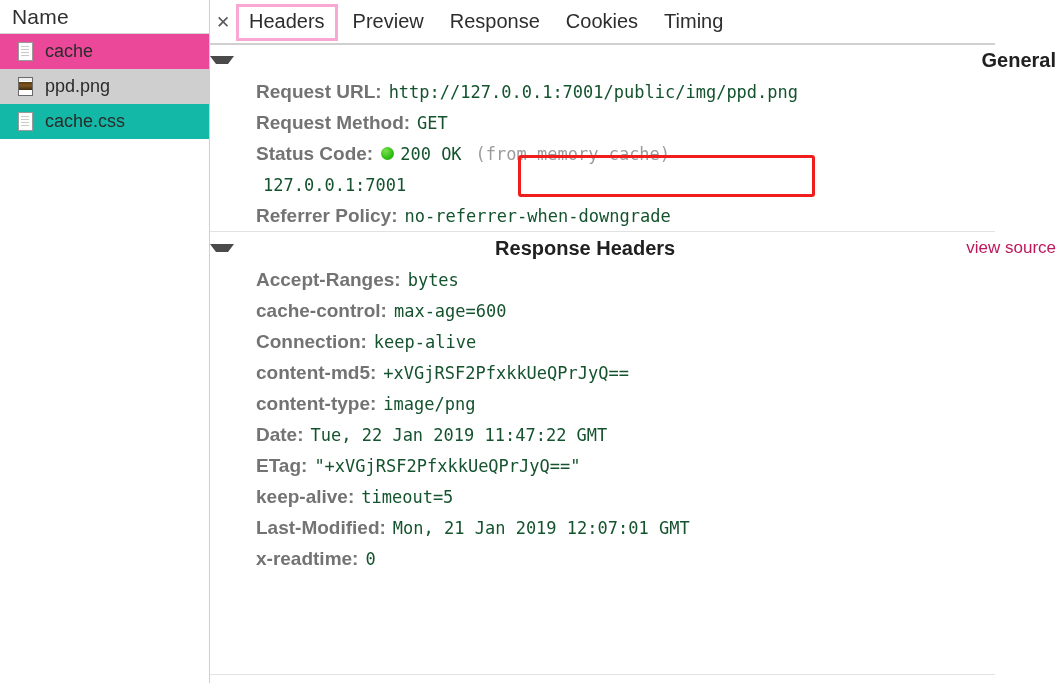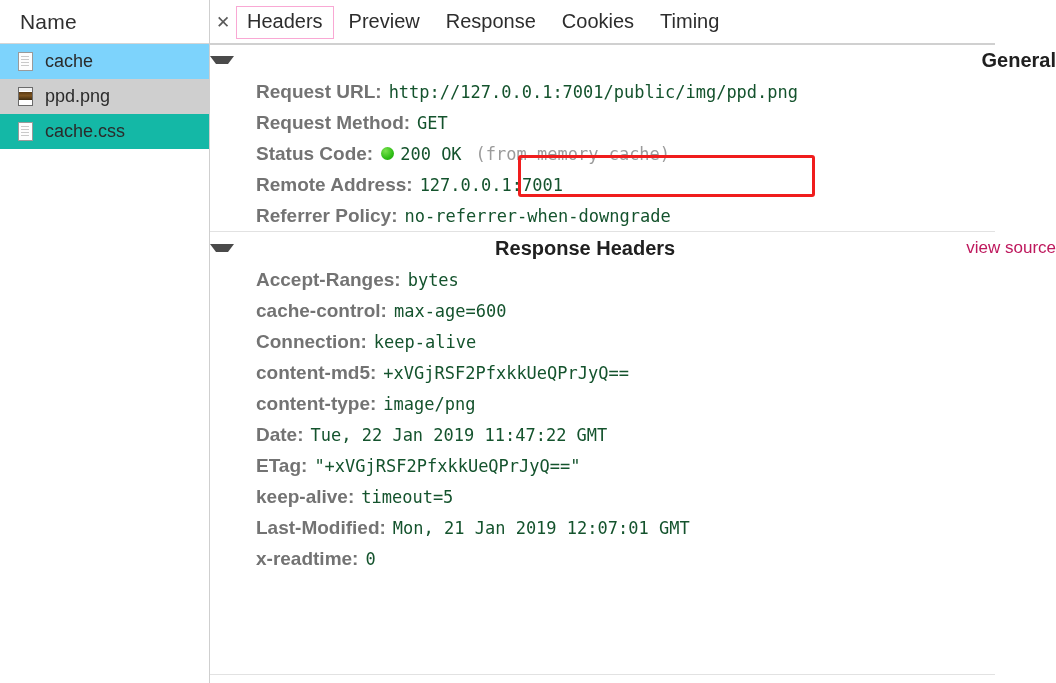--- a/index.html
+++ b/index.html
@@ -15,37 +15,37 @@
   
   .sidebar{
     width:210px;height:683px;
     background:#ffffff;
     border-right:1px solid #cfcfcf;
     box-sizing:border-box;
     position:relative;
     flex:0 0 210px;
   }
   .sidebar-header{
-    height:44px;
+    height:34px;
     box-sizing:border-box;
     border-bottom:1px solid #d5d5d5;
     display:flex;align-items:center;
-    padding-left:20px;
+    padding-left:12px;
     background:#ffffff;
   }
   .sidebar-header .col-name{
     font-size:21px;color:#303030;letter-spacing:.2px;
   }
   .file-row{
     height:35px;
     display:flex;align-items:center;
     padding-left:18px;
     box-sizing:border-box;
   }
-  .file-row.sel-blue{background:#7dd3fc;}
+  .file-row.sel-blue{background:#ec4899;}
   .file-row.sel-gray{background:#cfcfcf;}
   .file-row.plain{background:#14b8a6;}
   .file-label{
     font-size:18px;color:#2b2b2b;margin-left:12px;
     white-space:nowrap;
   }
   
   .doc-icon{
     width:15px;height:19px;
     background:#fdfdfd;
@@ -101,21 +101,21 @@
   }
   .tab{
     font-size:20px;color:#2d2d2d;
     padding:3px 10px 5px 10px;
     margin-right:4px;
     white-space:nowrap;
     box-sizing:border-box;
     border:1px solid transparent;
   }
   .tab.active{
-    border:1px solid #f9a8d4;
+    border:3px solid #f9a8d4;
     background:#ffffff;
   }
 
   .section{position:relative;}
   .section-head{
     display:flex;align-items:center;
     padding-left:0;
     height:32px;
     justify-content:space-between;
   }
@@ -238,21 +238,20 @@
       </div>
 
       <div class="kv">
         <span class="k">Status Code:</span>
         <span class="dot"></span>
         <span class="v" style="margin-left:0">200 OK</span>
         <span class="v muted" style="margin-left:14px">(from memory cache)</span>
       </div>
 
       <div class="kv">
-        <span class="k">Remote Address:</span>
         <span class="v">127.0.0.1:7001</span>
       </div>
 
       <div class="kv">
         <span class="k">Referrer Policy:</span>
         <span class="v">no-referrer-when-downgrade</span>
       </div>
     </div>
 
     <div class="divider"></div>

